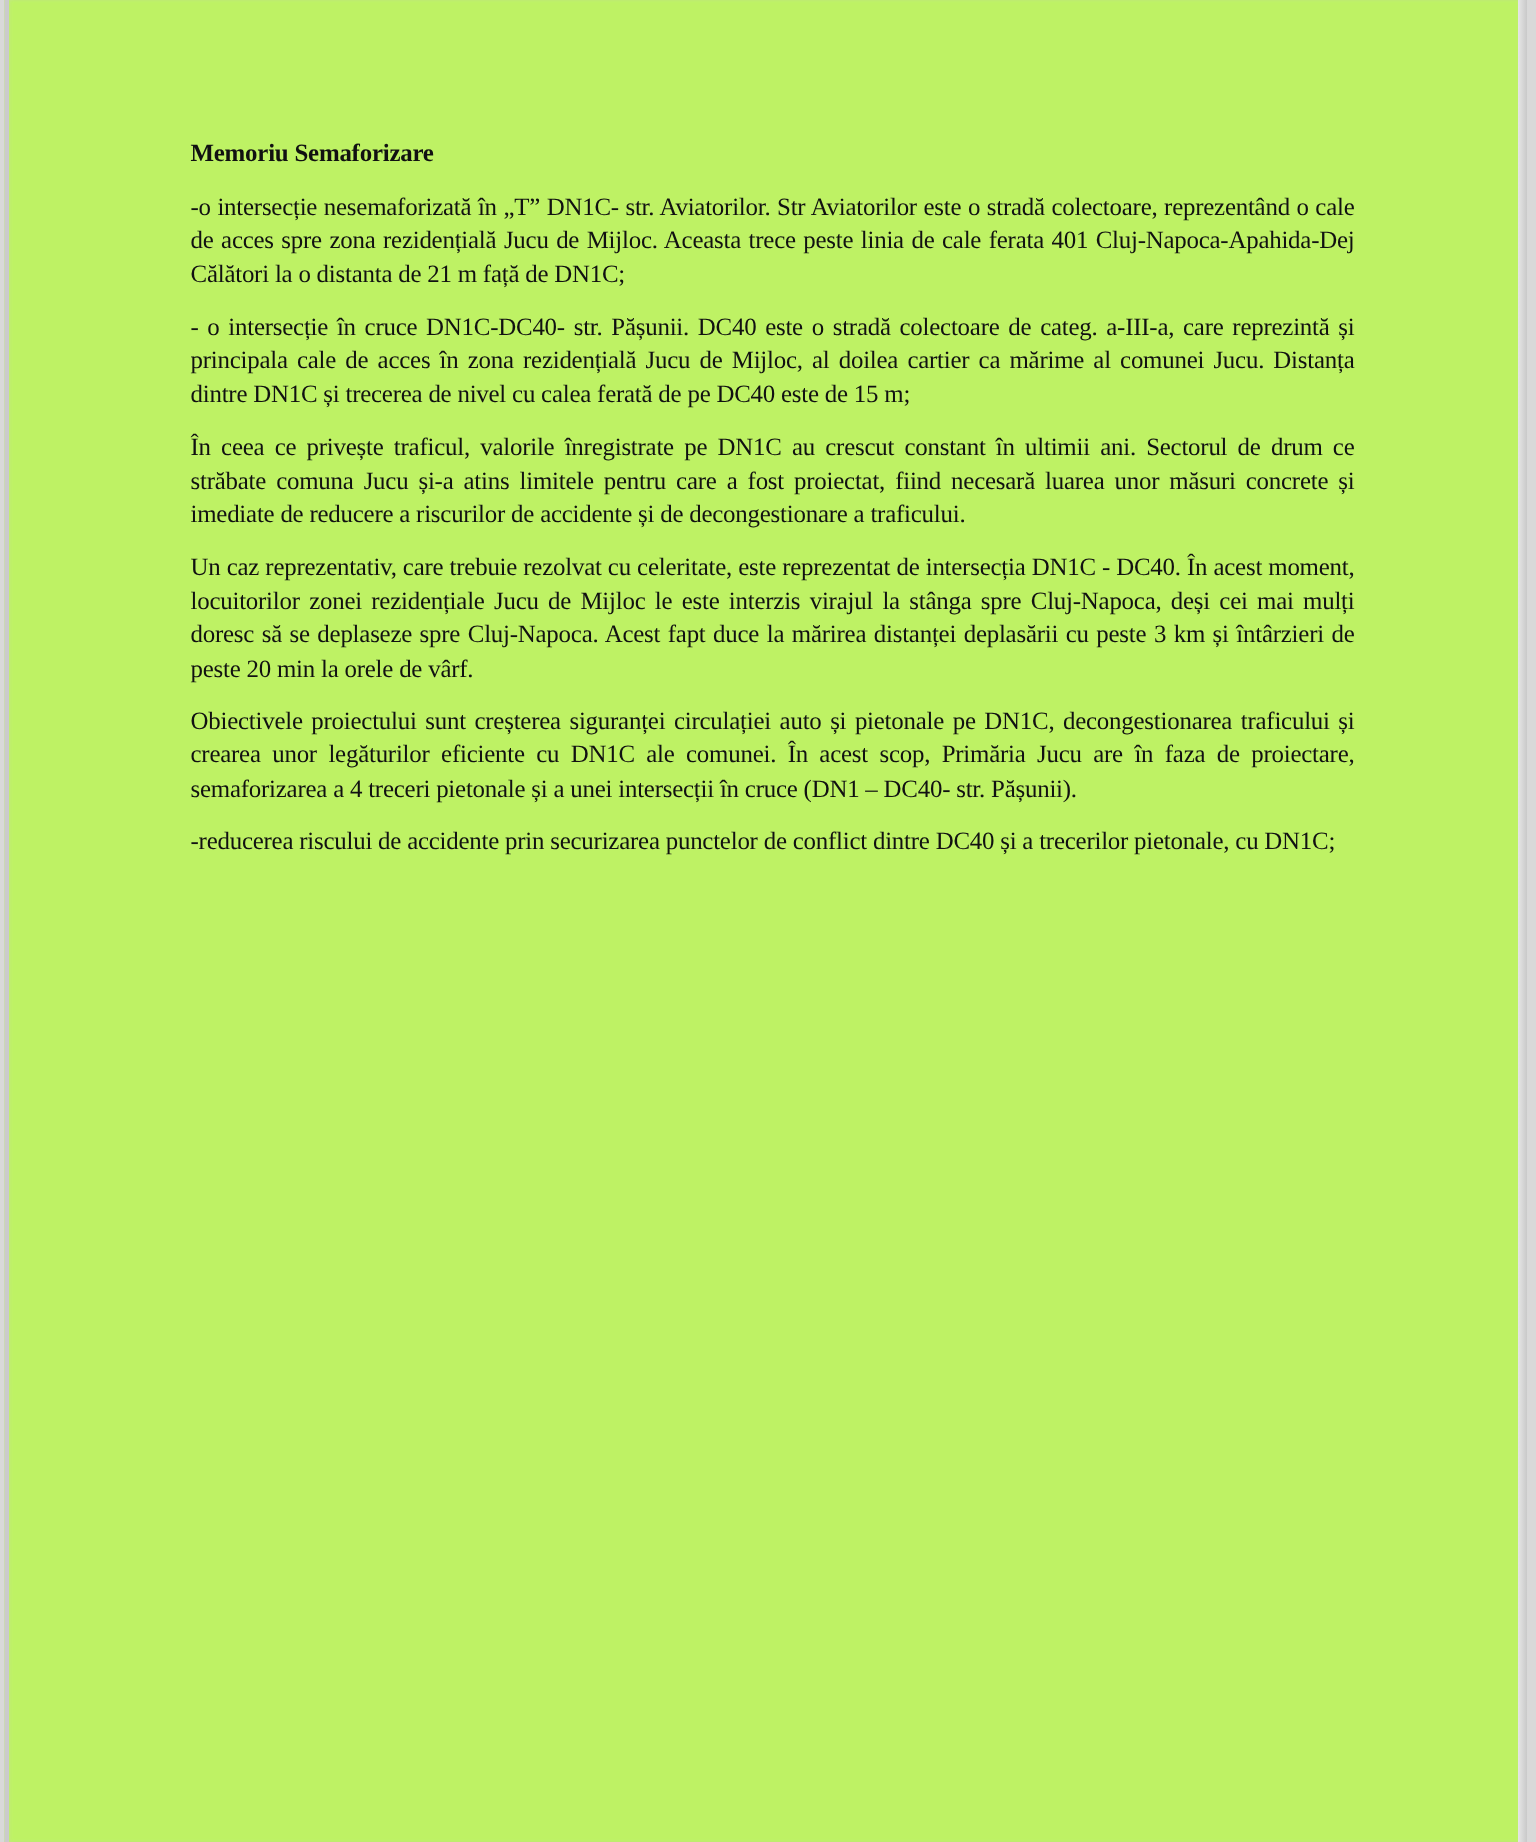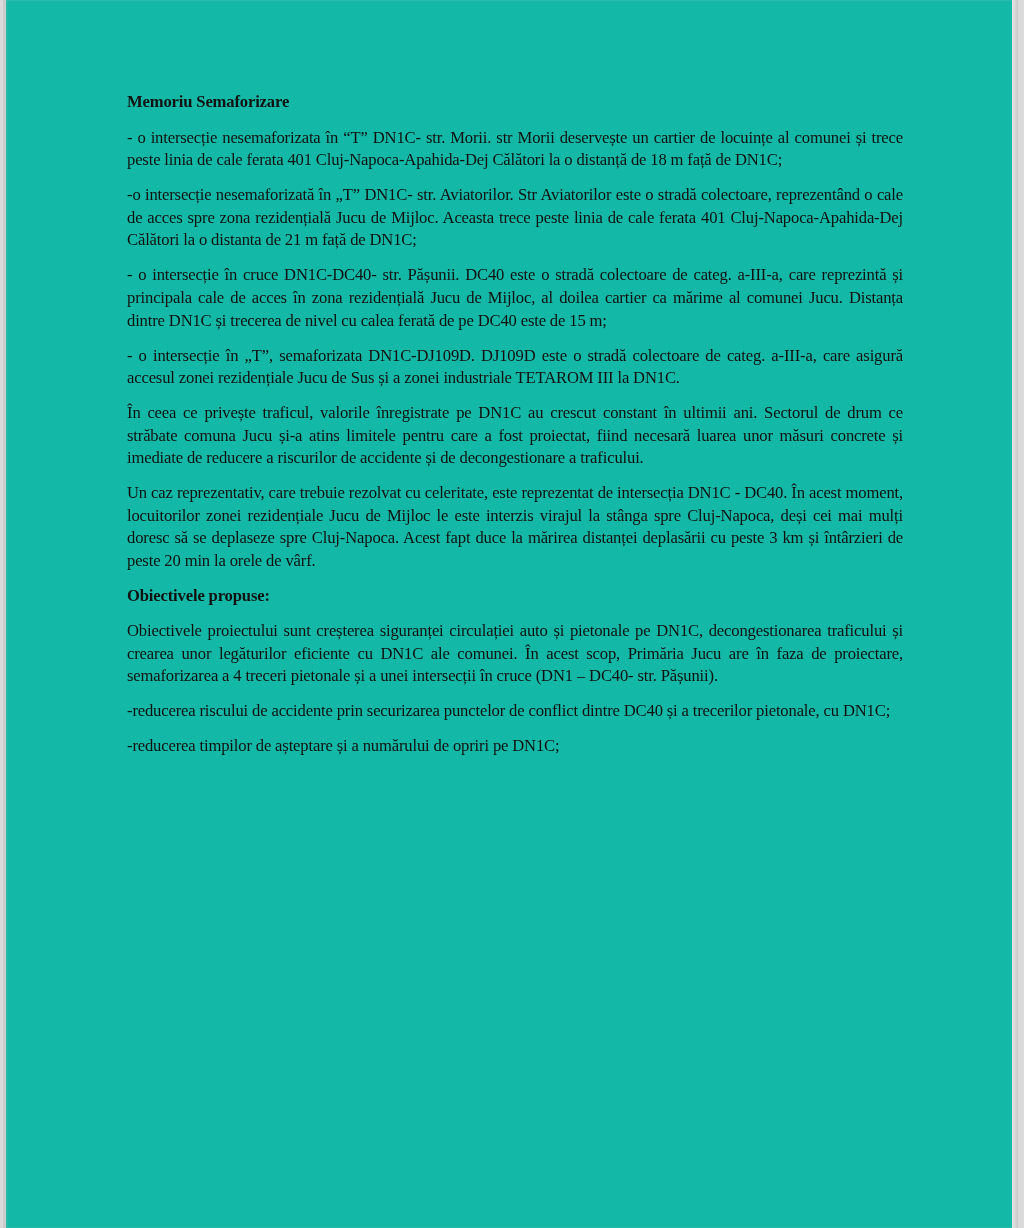--- a/index.html
+++ b/index.html
@@ -12,21 +12,21 @@
       height: 1228px;
       overflow: hidden;
       position: relative;
     }
     .page {
       position: absolute;
       left: 3px;
       top: 0;
       width: 1015px;
       height: 1228px;
-      background: #14b8a6;
+      background: #bef264;
       box-shadow: inset 4px 0 4px -3px #cfcfcf, inset -4px 0 4px -3px #cfcfcf;
     }
     .edge-left {
       position: absolute;
       left: 0; top: 0;
       width: 3px; height: 1228px;
       background: #cbcbcb;
     }
     .edge-right {
       position: absolute;
@@ -60,25 +60,21 @@
 </head>
 <body>
 
 <div class="page">
   <div class="edge-left"></div>
   <div class="edge-right"></div>
 
   <div class="content">
     <p class="heading title">Memoriu Semaforizare</p>
 
-    <p>- o intersecție nesemaforizata în “T”  DN1C- str. Morii. str Morii deservește un cartier de locuințe al comunei și trece peste linia de cale ferata 401 Cluj-Napoca-Apahida-Dej Călători la o distanță de 18 m față de DN1C;</p>
     <p> -o intersecție nesemaforizată în „T”  DN1C- str. Aviatorilor. Str Aviatorilor este o stradă colectoare, reprezentând o cale de acces spre zona rezidențială Jucu de Mijloc. Aceasta trece peste linia de cale ferata 401 Cluj-Napoca-Apahida-Dej Călători la o distanta de 21 m față de DN1C;</p>
     <p>- o intersecție în cruce DN1C-DC40- str. Pășunii. DC40 este o stradă colectoare de categ. a-III-a, care reprezintă și principala cale de acces în zona rezidențială Jucu de Mijloc, al doilea cartier ca mărime al comunei Jucu. Distanța dintre DN1C și trecerea de nivel cu calea ferată de pe DC40 este de 15 m;</p>
-    <p>- o intersecție în „T”, semaforizata  DN1C-DJ109D. DJ109D este o stradă colectoare de categ. a-III-a, care asigură accesul zonei rezidențiale Jucu de Sus și a zonei industriale TETAROM III la DN1C.</p>
     <p>În ceea ce privește traficul, valorile înregistrate pe DN1C au crescut constant în ultimii ani. Sectorul de drum ce străbate comuna Jucu și-a atins limitele pentru care a fost proiectat, fiind necesară luarea unor măsuri concrete și imediate de reducere a riscurilor de accidente și de decongestionare a traficului.</p>
     <p>Un caz reprezentativ, care trebuie rezolvat cu celeritate, este reprezentat de intersecția DN1C - DC40. În acest moment, locuitorilor zonei rezidențiale Jucu de Mijloc le este interzis virajul la stânga spre Cluj-Napoca, deși cei mai mulți doresc să se deplaseze spre Cluj-Napoca. Acest fapt duce la mărirea distanței deplasării cu peste 3 km și întârzieri de peste 20 min la orele de vârf.</p>
 
-    <p class="heading">Obiectivele propuse:</p>
     <p>Obiectivele proiectului sunt creșterea siguranței circulației auto și pietonale pe DN1C, decongestionarea traficului și crearea unor legăturilor eficiente cu DN1C ale comunei. În acest scop, Primăria Jucu are în faza de proiectare, semaforizarea a 4 treceri pietonale și  a unei intersecții în cruce (DN1 – DC40- str. Pășunii).</p>
     <p>-reducerea riscului de accidente prin securizarea punctelor de conflict dintre DC40 și a trecerilor pietonale, cu DN1C;</p>
-    <p>-reducerea timpilor de așteptare și a numărului de opriri pe DN1C;</p>
   </div>
 </div>
 
 </body></html>

